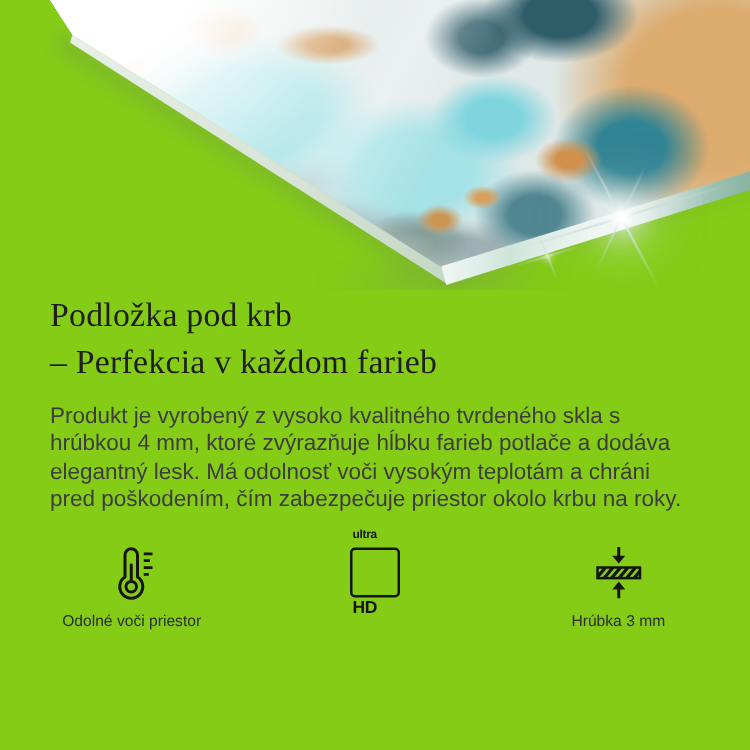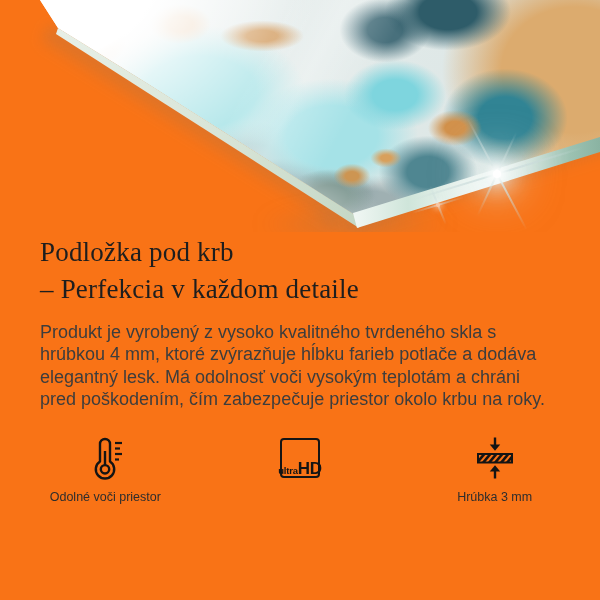--- a/index.html
+++ b/index.html
@@ -1,16 +1,16 @@
 <!DOCTYPE html>
 <html><head>
 <meta charset="utf-8">
 <style>
   html,body{margin:0;padding:0;background:#fff;}
-  .page{position:relative;width:600px;height:600px;background:#f97316;overflow:hidden;
+  .page{position:relative;width:600px;height:600px;background:#84cc16;overflow:hidden;
         font-family:"Liberation Sans",sans-serif;}
 
   
   .hero{position:absolute;left:0;top:0;width:600px;height:232px;overflow:hidden;}
   .hero *{position:absolute;}
 
   .shadow{filter:blur(7px);}
   .shadow-left{left:50px;top:26px;width:345px;height:26px;transform-origin:0 0;
     transform:rotate(32deg);background:linear-gradient(to bottom,rgba(104,118,114,.30),rgba(104,118,114,0) 85%);}
   .shadow-right{left:348px;top:219px;width:280px;height:20px;transform-origin:0 0;
@@ -74,23 +74,23 @@
     font-size:27px;line-height:37px;color:#1e1e1e;letter-spacing:.2px;}
   .t-line{display:block;}
   .desc{margin:13px 40px 0 40px;max-width:530px;font-size:18px;line-height:22.4px;color:#3d3d3d;}
 
   .features{margin:21px 0 0 8px;width:584px;display:grid;grid-template-columns:repeat(3,1fr);row-gap:21px;}
   .feature{display:flex;flex-direction:column;align-items:center;}
   .icon-box{height:52px;display:flex;align-items:center;justify-content:center;color:#141414;}
   .feature-label{margin-top:6px;font-size:12.5px;color:#2d2d2d;}
 
   .uhd-box{width:36px;height:36px;border:2.6px solid #141414;border-radius:4px;
-    display:flex;flex-direction:row;align-items:flex-end;justify-content:center;color:#141414;}
+    display:flex;flex-direction:column;align-items:flex-start;justify-content:center;color:#141414;}
   .uhd-top{font-size:9.5px;font-weight:700;line-height:10px;letter-spacing:-.2px;}
-  .uhd-bottom{font-size:17px;font-weight:800;line-height:15px;letter-spacing:-.3px;margin-top:45px;}
+  .uhd-bottom{font-size:14px;font-weight:800;line-height:15px;letter-spacing:-.3px;margin-top:45px;}
 </style>
 </head>
 <body>
 
 <div class="page">
 
   <div class="hero">
     <div class="shadow shadow-left"></div>
     <div class="shadow shadow-corner"></div>
     <div class="shadow shadow-right"></div>
@@ -109,21 +109,21 @@
     <div class="sparkle sp-small">
       <i class="ray r1"></i>
         <i class="ray r2"></i>
         <b class="core"></b>
     </div>
   </div>
 
   <div class="content">
     <h1 class="title">
       <span class="t-line">Podložka pod krb</span>
-      <span class="t-line">– Perfekcia v každom detaile</span>
+      <span class="t-line">– Perfekcia v každom farieb</span>
     </h1>
     <p class="desc">Produkt je vyrobený z vysoko kvalitného tvrdeného skla s hrúbkou 4 mm, ktoré zvýrazňuje hĺbku farieb potlače a dodáva elegantný lesk. Má odolnosť voči vysokým teplotám a chráni pred poškodením, čím zabezpečuje priestor okolo krbu na roky.</p>
 
     <div class="features">
 
       <div class="feature">
         <div class="icon-box">
           <svg width="48" height="48" viewBox="0 0 48 48" fill="none" stroke="#141414" stroke-width="2.4">
             <path d="M19 27.6 V10 a5 5 0 0 1 10 0 v17.6 a9.2 9.2 0 1 1 -10 0 z" stroke-linejoin="round"></path>
             <line x1="24" y1="17" x2="24" y2="31"></line>

